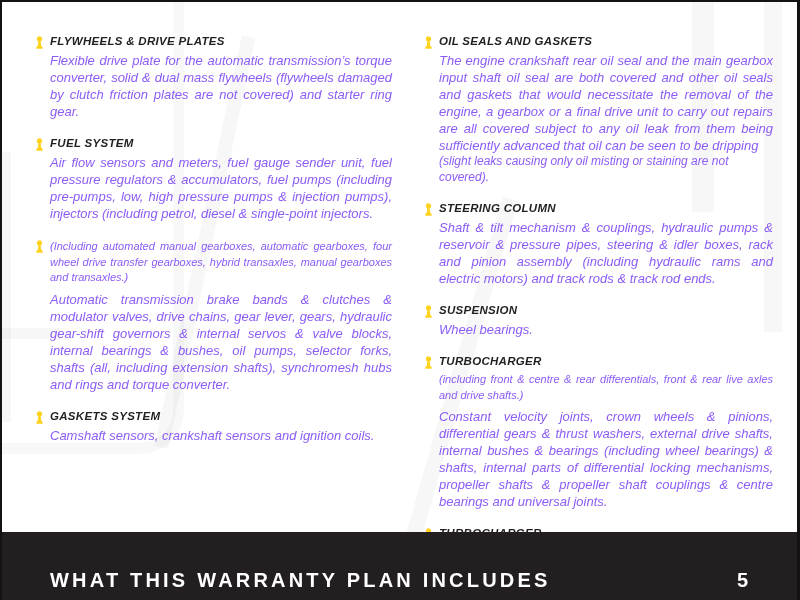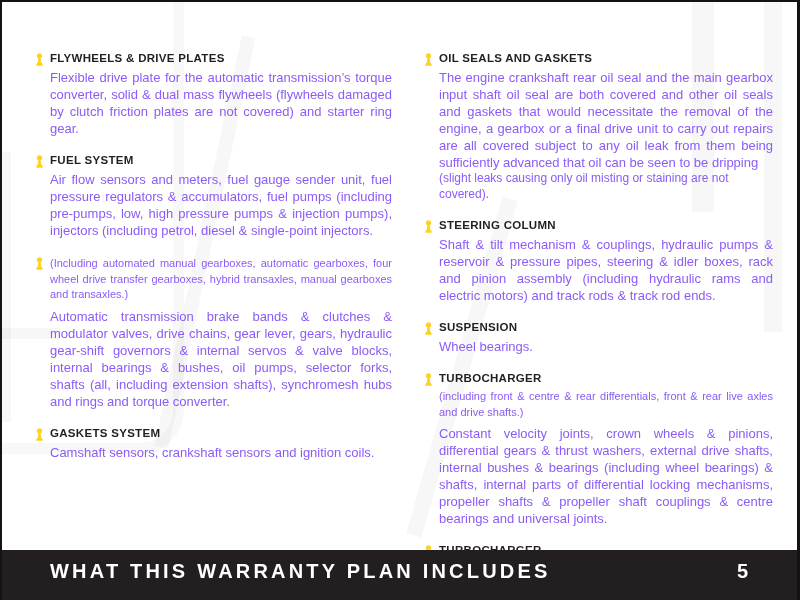--- a/index.html
+++ b/index.html
@@ -20,21 +20,21 @@
   }
   
   .deco { position: absolute; background: rgba(0,0,0,0.03); pointer-events: none; }
   .deco-outline {
     position: absolute; border: 11px solid rgba(0,0,0,0.028);
     border-radius: 44px; background: transparent; pointer-events: none;
   }
   .col { position: absolute; top: 0; }
   .col-left  { left: 33px;  width: 357px; }
   .col-right { left: 422px; width: 349px; }
-  .col { padding-top: 50px; box-sizing: border-box; }
+  .col { padding-top: 33px; box-sizing: border-box; font-style: italic; }
   .sec { display: flex; margin-bottom: 17px; }
   .bullet {
     flex: 0 0 15px; width: 15px; padding-top: 1px;
   }
   .bullet svg { width: 9px; height: 13px; fill: #FFD21E; display: block; }
   .sec-body { flex: 1 1 auto; }
   h3 {
     margin: 0 0 5px 0;
     font-size: 11.5px; font-weight: bold;
     letter-spacing: 0.3px;
@@ -43,23 +43,23 @@
   p {
     margin: 0;
     font-size: 13px; line-height: 17px;
     color: #8b5cf6;
     text-align: justify;
   }
   p.small { font-size: 11px; line-height: 15.5px; margin-bottom: 5px; }
   p.note  { font-size: 12px; line-height: 15.5px; text-align: left; }
   .footer {
     position: absolute; left: 0; right: 0; bottom: 0;
-    height: 50px;
+    height: 68px;
     background: #231F20;
-    display: flex; align-items: center; justify-content: space-between;
+    display: flex; align-items: flex-end; justify-content: space-between;
     padding: 0 48px 8px 48px;
     box-sizing: border-box;
   }
   .footer-title {
     color: #ffffff; font-size: 20px; font-weight: bold;
     letter-spacing: 3.2px;
   }
   .footer-page {
     color: #ffffff; font-size: 20px; font-weight: bold;
     letter-spacing: 1px;

